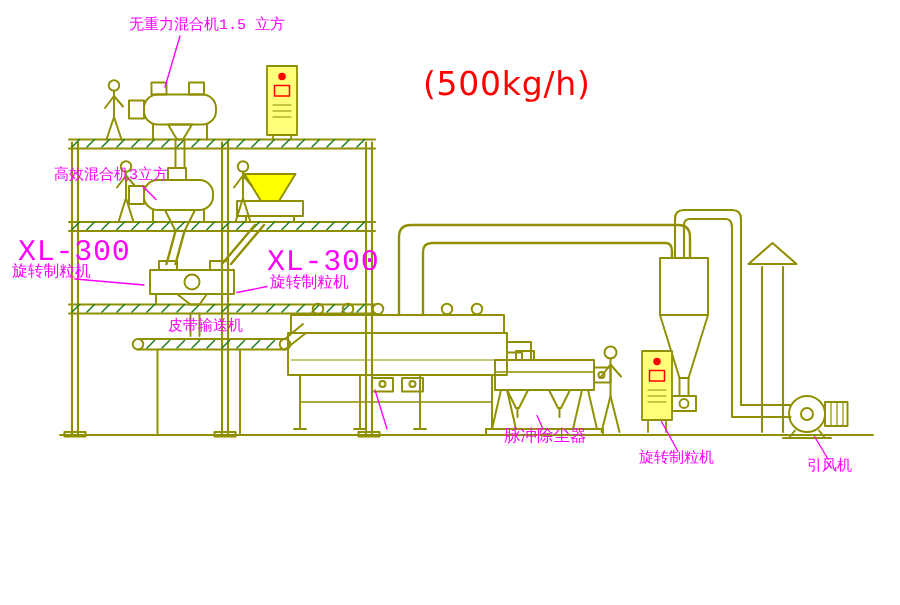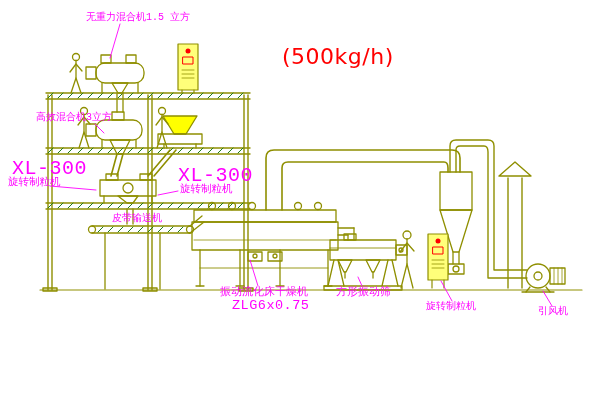--- a/index.html
+++ b/index.html
@@ -262,22 +262,20 @@
   <div class="lbl" style="left:36px;top:112px;">高效混合机3立方</div>
 
   <div class="lbl model" style="left:12px;top:157px;">XL-300</div>
   <div class="lbl sub" style="left:8px;top:176px;">旋转制粒机</div>
 
   <div class="lbl model" style="left:178px;top:164px;">XL-300</div>
   <div class="lbl sub" style="left:180px;top:183px;">旋转制粒机</div>
 
   <div class="lbl" style="left:92px;top:213px;margin-left:20px;">皮带输送机</div>
 
-  <div class="lbl med" style="left:220px;top:286px;">振动流化床干燥机</div>
-  <div class="lbl big" style="left:232px;top:298px;">ZLG6x0.75</div>
-
-  <div class="lbl med" style="left:336px;top:286px;">方形振动筛</div>
+
+  <div class="lbl med" style="left:336px;top:286px;">脉冲除尘器</div>
 
   <div class="lbl" style="left:426px;top:301px;">旋转制粒机</div>
 
   <div class="lbl" style="left:538px;top:306px;text-align:center;">引风机</div>
 
 </div>
 
 </body></html>

